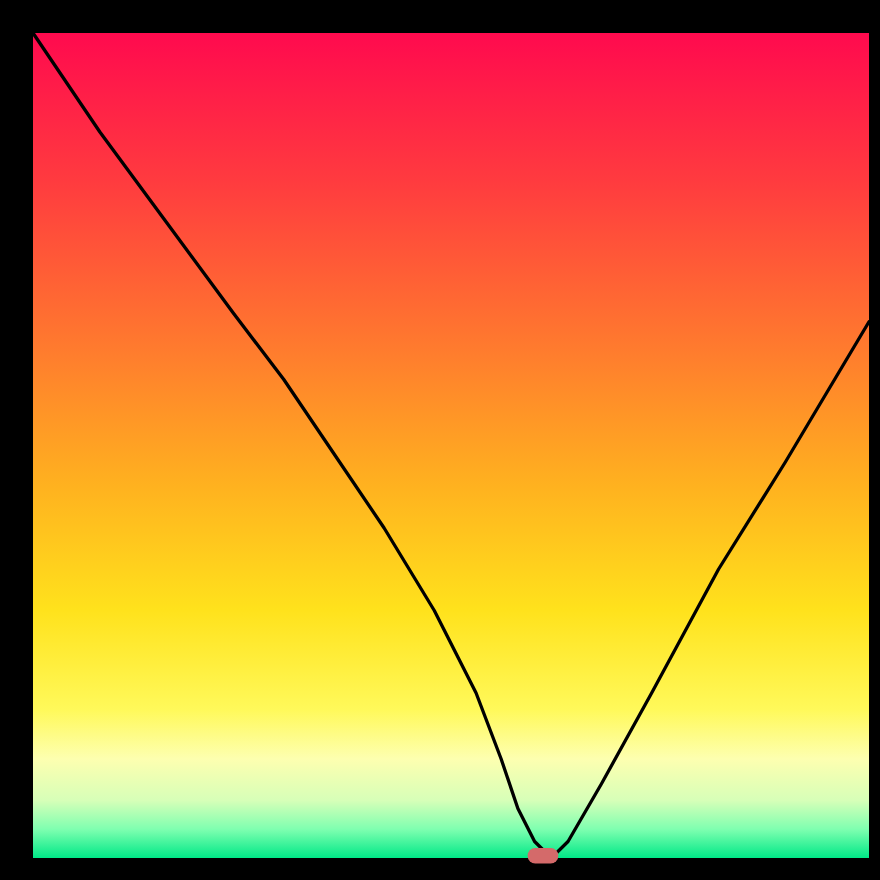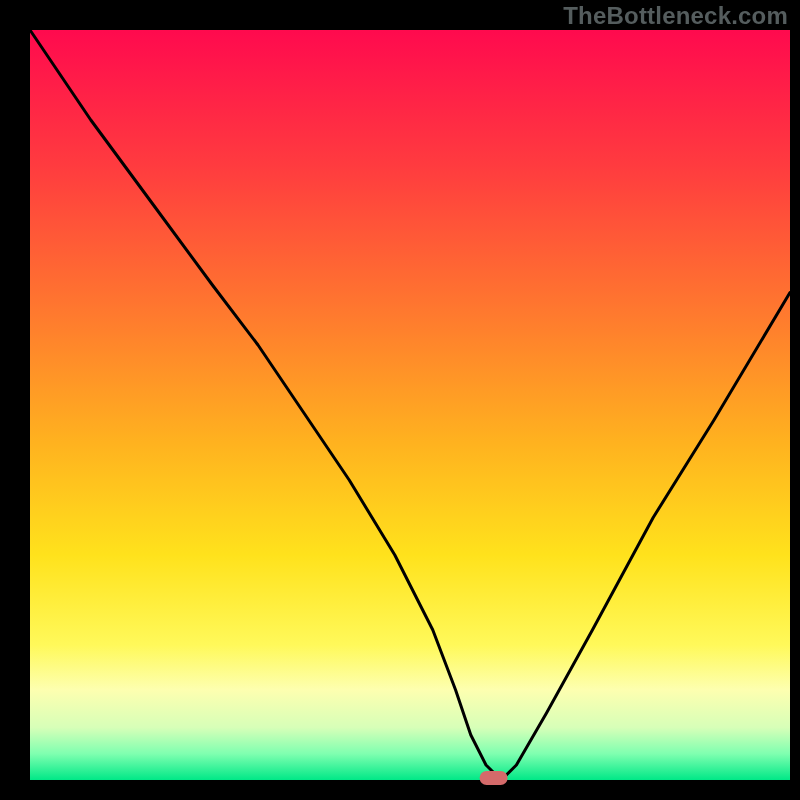--- a/index.html
+++ b/index.html
@@ -31,21 +31,20 @@
     position: absolute;
     top: 0;
     left: 0;
   }
 </style>
 </head>
 <body>
 
 <div class="frame">
 
-  <div class="watermark">TheBottleneck.com</div>
 
   <svg id="chart-svg" width="800" height="800" viewBox="0 0 800 800">
     <defs>
       <linearGradient id="bg-grad" x1="0" y1="0" x2="0" y2="1">
           <stop offset="0.0%" stop-color="#ff0a4e"></stop>
           <stop offset="18.0%" stop-color="#ff3b3f"></stop>
           <stop offset="38.0%" stop-color="#ff7a2e"></stop>
           <stop offset="55.0%" stop-color="#ffb21f"></stop>
           <stop offset="70.0%" stop-color="#ffe21c"></stop>
           <stop offset="82.0%" stop-color="#fff95a"></stop>

